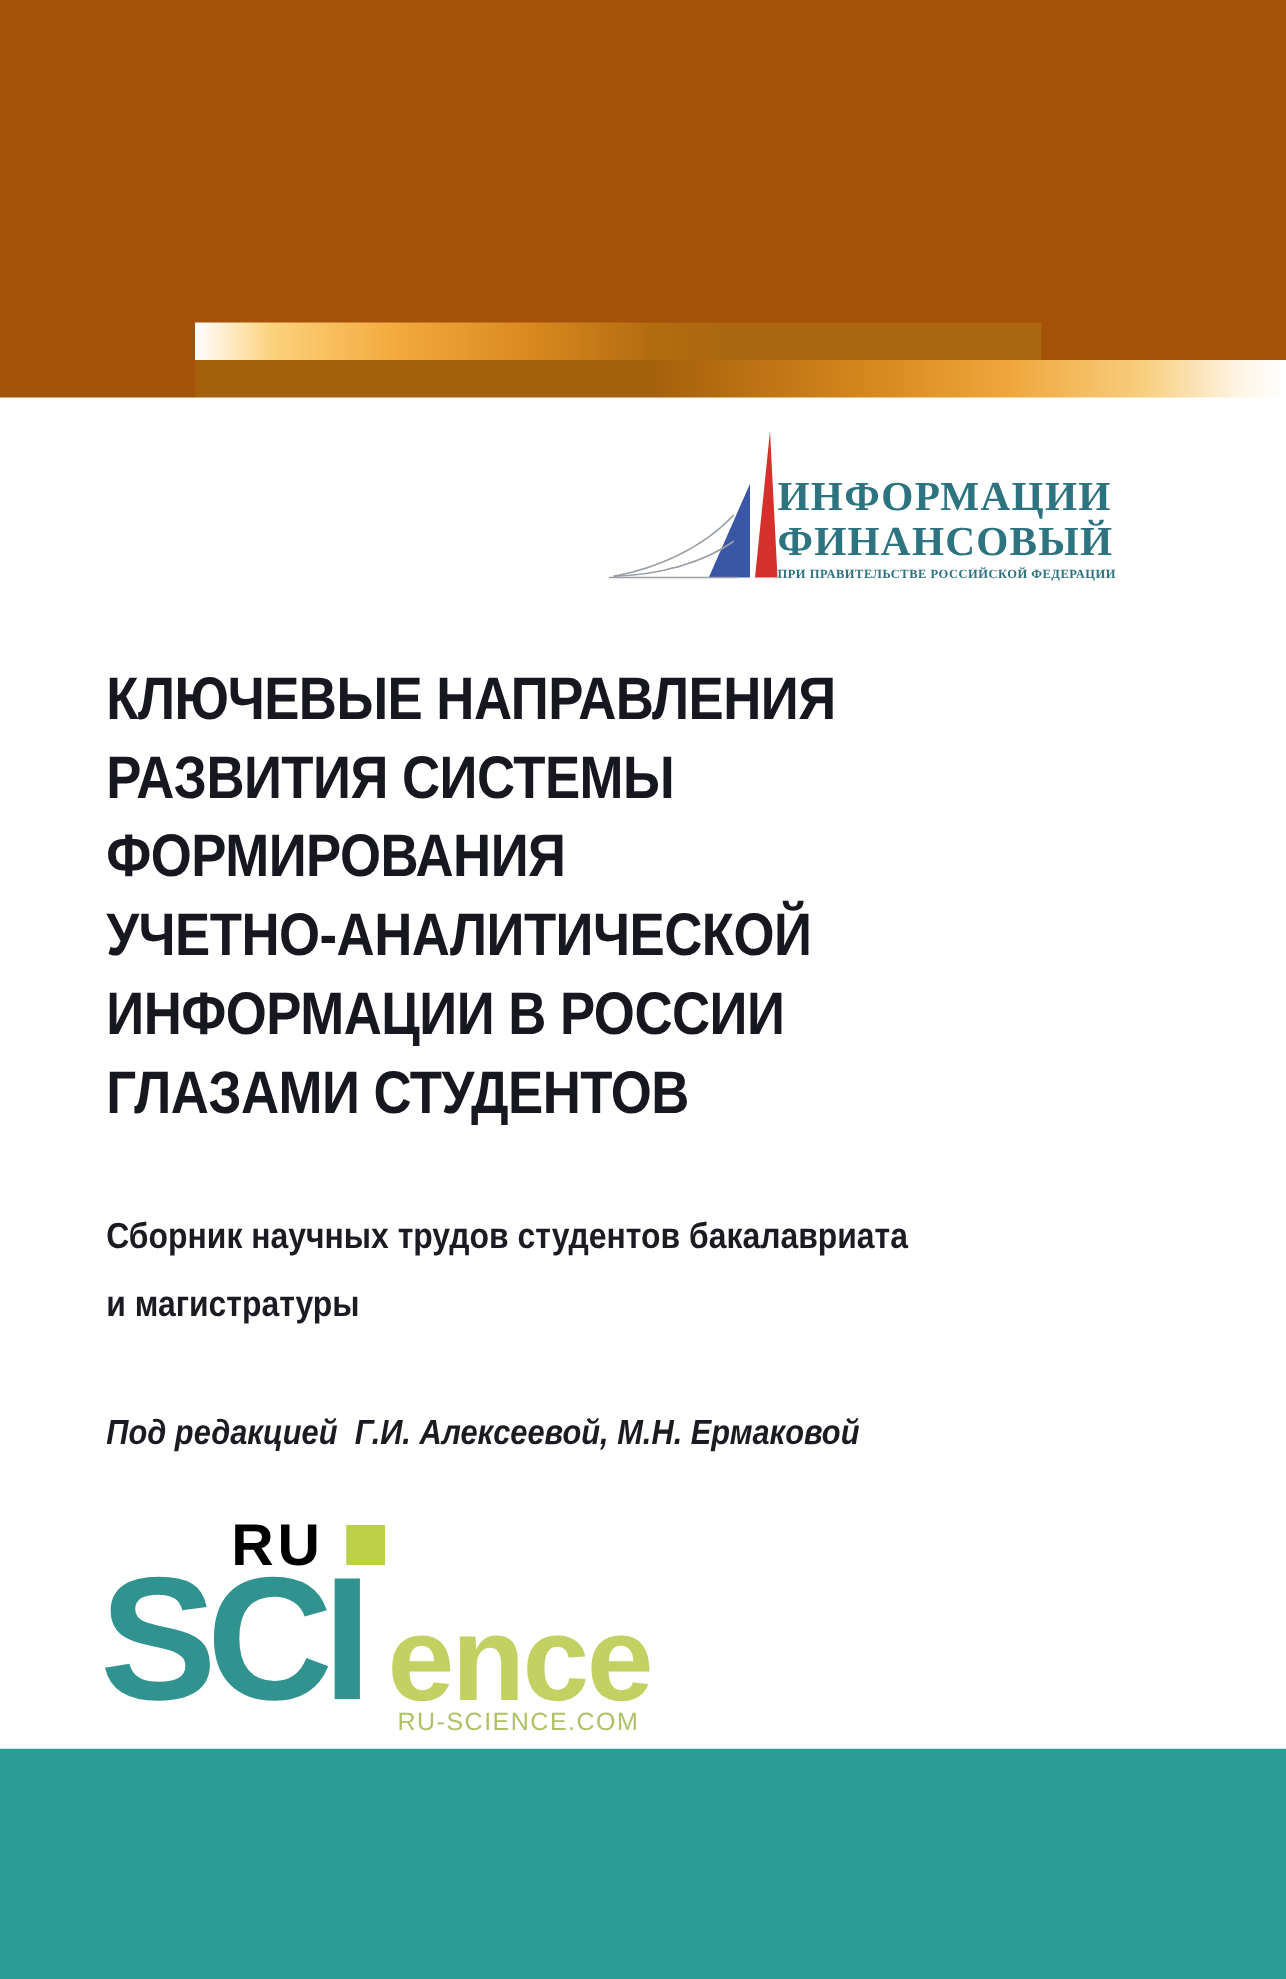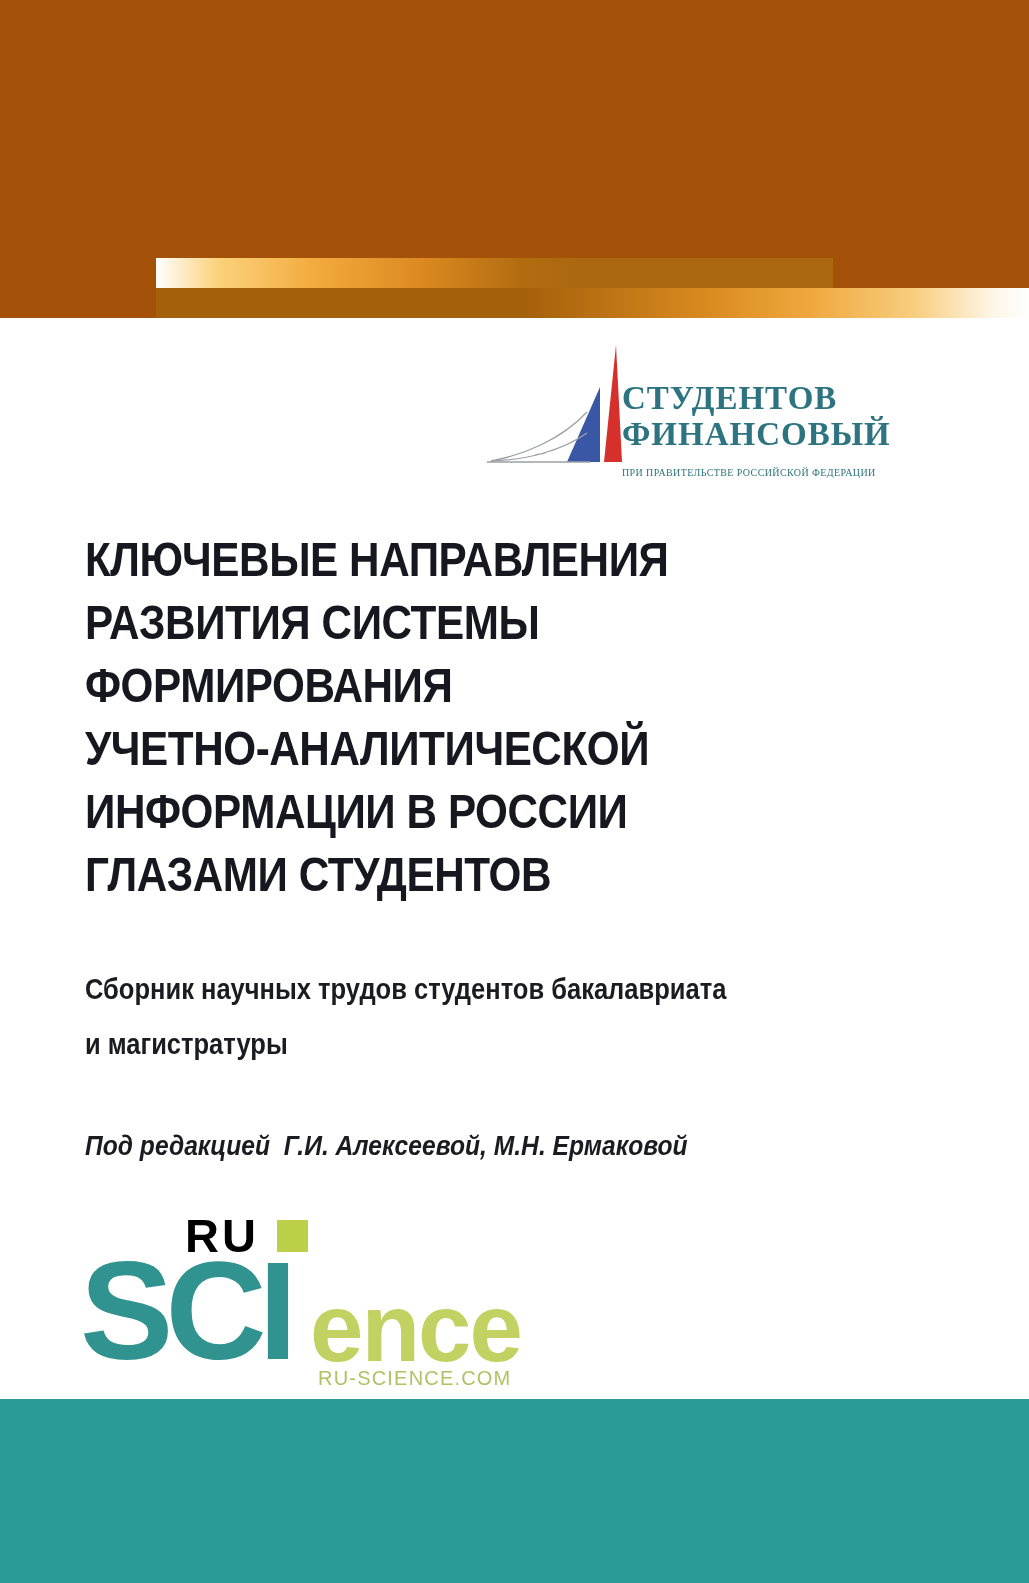--- a/index.html
+++ b/index.html
@@ -21,22 +21,22 @@
   }
   
   .univ-logo{position:absolute; left:483px; top:342px; width:400px; height:132px;}
   .univ-sail{position:absolute; left:0; top:0;}
   .univ-text{position:absolute; left:139px; top:38px; width:260px; color:#2D7380;}
   .univ-line{
     font-family:"Liberation Serif", serif; font-weight:bold;
     font-size:33px; line-height:36px; letter-spacing:1px; white-space:nowrap;
   }
   .univ-tagline{
-    font-family:"Liberation Serif", serif; font-weight:normal;
-    font-size:10px; line-height:14px; letter-spacing:0.4px; margin-top:14px; white-space:nowrap;
+    font-family:"Liberation Serif", serif; font-weight:bold;
+    font-size:10px; line-height:14px; letter-spacing:0.4px; margin-top:1px; white-space:nowrap;
   }
   
   .title-block{
     position:absolute; left:85px; top:528px; width:900px;
     color:#17171F; transform:scaleX(0.88); transform-origin:left top;
   }
   .title-line{
     font-size:48px; line-height:63px; font-weight:bold; white-space:nowrap;
     letter-spacing:-0.5px;
   }
@@ -86,21 +86,21 @@
   <div class="univ-logo">
     <svg class="univ-sail" width="140" height="125" viewBox="0 0 140 125">
       <polygon points="133,3 139,120 121,120" fill="#D6302C"></polygon>
       <polygon points="117,45 117,120 84,120" fill="#3A57A5"></polygon>
       <path d="M8,119 C40,113 78,98 104,70" fill="none" stroke="#9AA0A6" stroke-width="1.3"></path>
       <path d="M8,119 C45,118 80,108 104,91" fill="none" stroke="#9AA0A6" stroke-width="1.3"></path>
       <path d="M4,120 L107,120" fill="none" stroke="#9AA0A6" stroke-width="1.3"></path>
       <path d="M52,113 l4,-1 M58,112 l4,-1" fill="none" stroke="#9AA0A6" stroke-width="1"></path>
     </svg>
     <div class="univ-text">
-      <div class="univ-line">СТУДЕНТОВ</div>
+      <div class="univ-line">ИНФОРМАЦИИ</div>
       <div class="univ-line">ФИНАНСОВЫЙ</div>
       <div class="univ-tagline">ПРИ ПРАВИТЕЛЬСТВЕ РОССИЙСКОЙ ФЕДЕРАЦИИ</div>
     </div>
   </div>
 
   <div class="title-block">
     <div class="title-line">КЛЮЧЕВЫЕ НАПРАВЛЕНИЯ</div>
     <div class="title-line">РАЗВИТИЯ СИСТЕМЫ</div>
     <div class="title-line">ФОРМИРОВАНИЯ</div>
     <div class="title-line">УЧЕТНО-АНАЛИТИЧЕСКОЙ</div>

